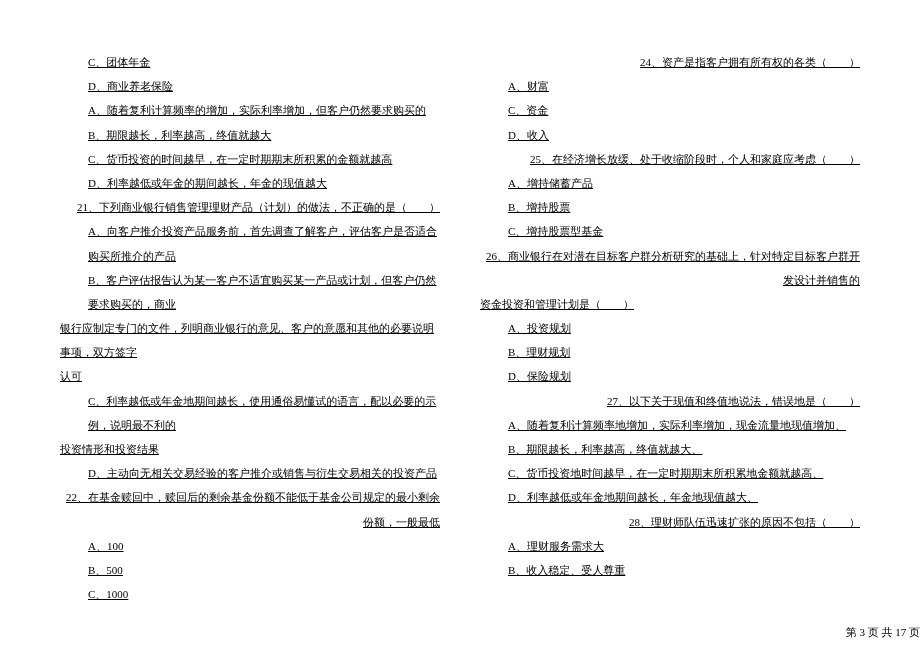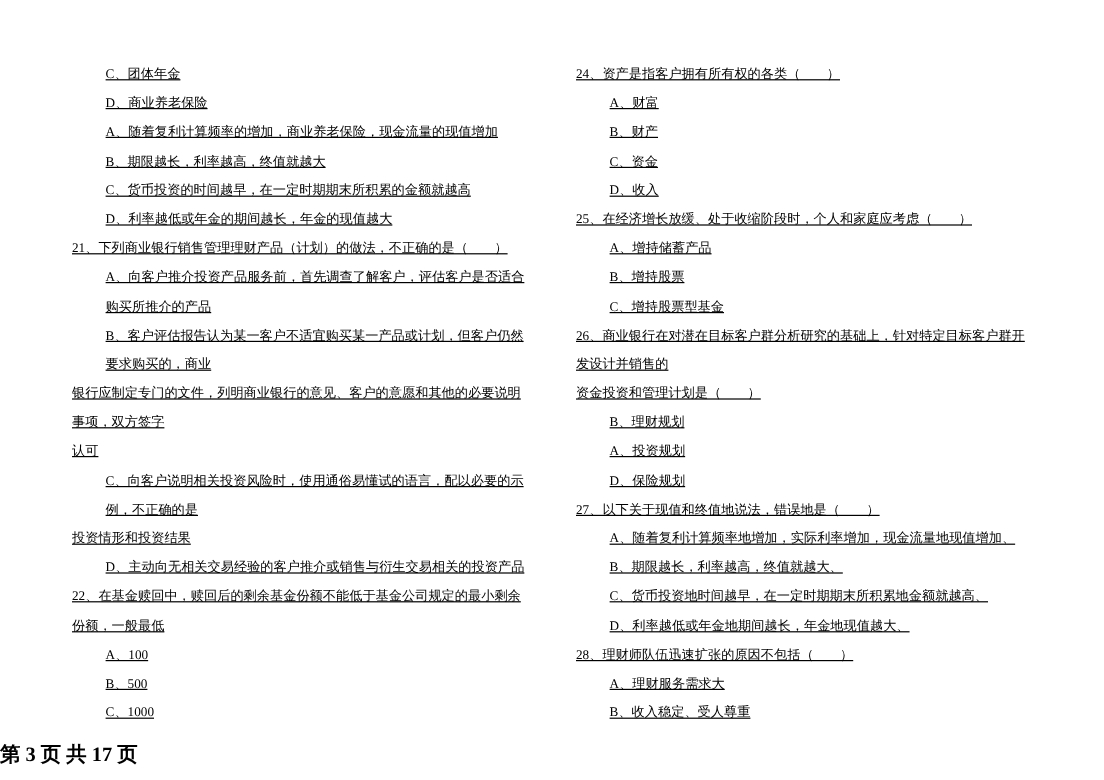--- a/index.html
+++ b/index.html
@@ -30,72 +30,71 @@
       display: block;
       margin-bottom: 0;
       white-space: normal;
       text-decoration: underline;
     }
     .option {
       padding-left: 28px;
     }
     .question {
       padding-left: 0;
+      text-align: right;
     }
     .question-continued {
       padding-left: 0;
     }
     .footer {
       position: absolute;
       bottom: 10px;
       left: 0;
       right: 0;
-      text-align: left;
-      font-size: 17px;
-      font-weight: bold;
+      text-align: right;
+      font-size: 11px;
     }
   </style>
 </head>
 <body>
 
 <div class="page">
   <div class="column" id="left-col">
       <div class="item option">C、团体年金</div>
       <div class="item option">D、商业养老保险</div>
-      <div class="item option">A、随着复利计算频率的增加，商业养老保险，现金流量的现值增加</div>
+      <div class="item option">A、随着复利计算频率的增加，实际利率增加，但客户仍然要求购买的</div>
       <div class="item option">B、期限越长，利率越高，终值就越大</div>
       <div class="item option">C、货币投资的时间越早，在一定时期期末所积累的金额就越高</div>
       <div class="item option">D、利率越低或年金的期间越长，年金的现值越大</div>
       <div class="item question">21、下列商业银行销售管理理财产品（计划）的做法，不正确的是（　　）</div>
       <div class="item option">A、向客户推介投资产品服务前，首先调查了解客户，评估客户是否适合购买所推介的产品</div>
       <div class="item option">B、客户评估报告认为某一客户不适宜购买某一产品或计划，但客户仍然要求购买的，商业</div>
       <div class="item question-continued">银行应制定专门的文件，列明商业银行的意见、客户的意愿和其他的必要说明事项，双方签字</div>
       <div class="item question-continued">认可</div>
-      <div class="item option">C、向客户说明相关投资风险时，使用通俗易懂试的语言，配以必要的示例，不正确的是</div>
+      <div class="item option">C、利率越低或年金地期间越长，使用通俗易懂试的语言，配以必要的示例，说明最不利的</div>
       <div class="item question-continued">投资情形和投资结果</div>
       <div class="item option">D、主动向无相关交易经验的客户推介或销售与衍生交易相关的投资产品</div>
       <div class="item question">22、在基金赎回中，赎回后的剩余基金份额不能低于基金公司规定的最小剩余份额，一般最低</div>
       <div class="item option">A、100</div>
       <div class="item option">B、500</div>
       <div class="item option">C、1000</div>
     </div>
   <div class="column" id="right-col">
       <div class="item question">24、资产是指客户拥有所有权的各类（　　）</div>
       <div class="item option">A、财富</div>
-      <div class="item option">B、财产</div>
       <div class="item option">C、资金</div>
       <div class="item option">D、收入</div>
       <div class="item question">25、在经济增长放缓、处于收缩阶段时，个人和家庭应考虑（　　）</div>
       <div class="item option">A、增持储蓄产品</div>
       <div class="item option">B、增持股票</div>
       <div class="item option">C、增持股票型基金</div>
       <div class="item question">26、商业银行在对潜在目标客户群分析研究的基础上，针对特定目标客户群开发设计并销售的</div>
       <div class="item question-continued">资金投资和管理计划是（　　）</div>
+      <div class="item option">A、投资规划</div>
       <div class="item option">B、理财规划</div>
-      <div class="item option">A、投资规划</div>
       <div class="item option">D、保险规划</div>
       <div class="item question">27、以下关于现值和终值地说法，错误地是（　　）</div>
       <div class="item option">A、随着复利计算频率地增加，实际利率增加，现金流量地现值增加、</div>
       <div class="item option">B、期限越长，利率越高，终值就越大、</div>
       <div class="item option">C、货币投资地时间越早，在一定时期期末所积累地金额就越高、</div>
       <div class="item option">D、利率越低或年金地期间越长，年金地现值越大、</div>
       <div class="item question">28、理财师队伍迅速扩张的原因不包括（　　）</div>
       <div class="item option">A、理财服务需求大</div>
       <div class="item option">B、收入稳定、受人尊重</div>
     </div>

